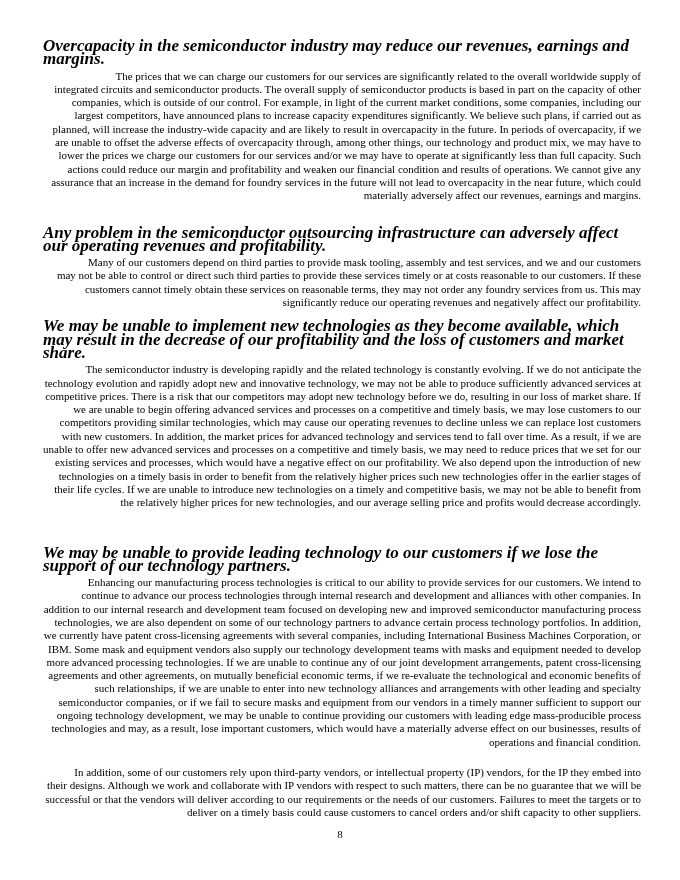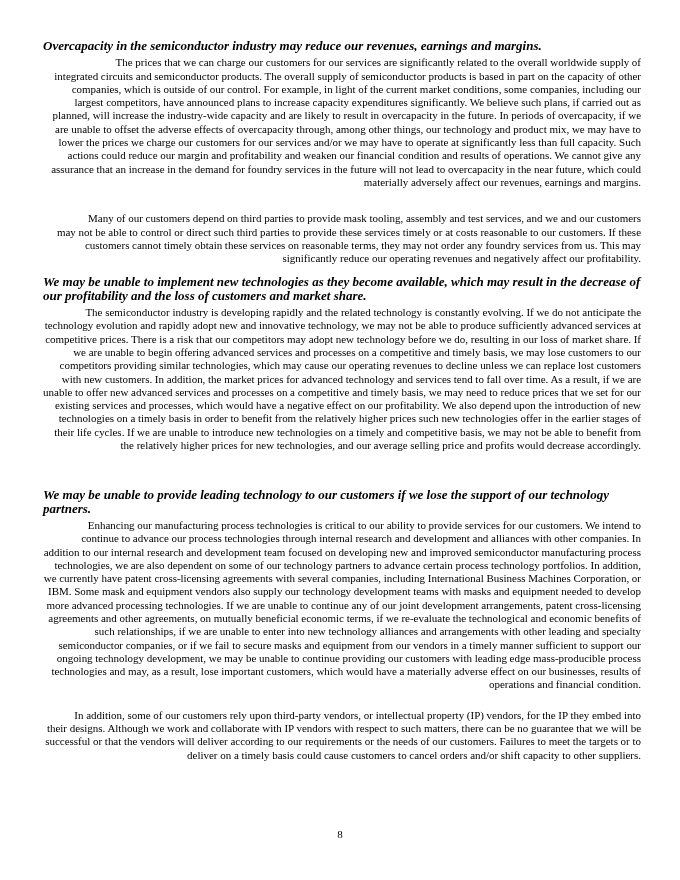--- a/index.html
+++ b/index.html
@@ -1,32 +1,33 @@
 <!DOCTYPE html>
 <html><head>
 <meta charset="utf-8">
 <style>
   html, body { margin: 0; padding: 0; background: #ffffff; }
   body { width: 680px; height: 880px; position: relative; overflow: hidden;
          font-family: "Liberation Serif", "DejaVu Serif", serif; color: #000; }
   .page { position: absolute; left: 43px; top: 39px; width: 598px; }
-  .heading { font-weight: bold; font-style: italic; font-size: 13px; line-height: 13.3px; margin: 0; font-family: Liberation Serif, serif; }
+  .heading { font-weight: bold; font-style: italic; font-size: 17px; line-height: 13.3px; margin: 0; font-family: Liberation Serif, serif; }
   .para { font-size: 11px; line-height: 13.3px; margin: 4px 0 0 0; text-indent: 29px; text-align: right; letter-spacing: -0.02px; }
   .sec { margin: 0; }
   .page-number { position: absolute; top: 828px; left: 0; width: 680px; text-align: center; font-size: 11px; }
 </style>
 </head>
 <body>
 
 <div class="page">
   <div class="sec">
     <p class="heading">Overcapacity in the semiconductor industry may reduce our revenues, earnings and margins.</p>
     <p class="para">The prices that we can charge our customers for our services are significantly related to the overall worldwide supply of integrated circuits and semiconductor products. The overall supply of semiconductor products is based in part on the capacity of other companies, which is outside of our control. For example, in light of the current market conditions, some companies, including our largest competitors, have announced plans to increase capacity expenditures significantly. We believe such plans, if carried out as planned, will increase the industry-wide capacity and are likely to result in overcapacity in the future. In periods of overcapacity, if we are unable to offset the adverse effects of overcapacity through, among other things, our technology and product mix, we may have to lower the prices we charge our customers for our services and/or we may have to operate at significantly less than full capacity. Such actions could reduce our margin and profitability and weaken our financial condition and results of operations. We cannot give any assurance that an increase in the demand for foundry services in the future will not lead to overcapacity in the near future, which could materially adversely affect our revenues, earnings and margins.</p>
   </div>
   <div class="sec" style="margin-top:23px">
+    <p class="heading">Any problem in the semiconductor outsourcing infrastructure can adversely affect our operating revenues and profitability.</p>
     <p class="para">Many of our customers depend on third parties to provide mask tooling, assembly and test services, and we and our customers may not be able to control or direct such third parties to provide these services timely or at costs reasonable to our customers. If these customers cannot timely obtain these services on reasonable terms, they may not order any foundry services from us. This may significantly reduce our operating revenues and negatively affect our profitability.</p>
   </div>
   <div class="sec" style="margin-top:10px">
     <p class="heading">We may be unable to implement new technologies as they become available, which may result in the decrease of our profitability and the loss of customers and market share.</p>
     <p class="para">The semiconductor industry is developing rapidly and the related technology is constantly evolving. If we do not anticipate the technology evolution and rapidly adopt new and innovative technology, we may not be able to produce sufficiently advanced services at competitive prices. There is a risk that our competitors may adopt new technology before we do, resulting in our loss of market share. If we are unable to begin offering advanced services and processes on a competitive and timely basis, we may lose customers to our competitors providing similar technologies, which may cause our operating revenues to decline unless we can replace lost customers with new customers. In addition, the market prices for advanced technology and services tend to fall over time. As a result, if we are unable to offer new advanced services and processes on a competitive and timely basis, we may need to reduce prices that we set for our existing services and processes, which would have a negative effect on our profitability. We also depend upon the introduction of new technologies on a timely basis in order to benefit from the relatively higher prices such new technologies offer in the earlier stages of their life cycles. If we are unable to introduce new technologies on a timely and competitive basis, we may not be able to benefit from the relatively higher prices for new technologies, and our average selling price and profits would decrease accordingly.</p>
   </div>
   <div class="sec" style="margin-top:36px">
     <p class="heading">We may be unable to provide leading technology to our customers if we lose the support of our technology partners.</p>
     <p class="para">Enhancing our manufacturing process technologies is critical to our ability to provide services for our customers. We intend to continue to advance our process technologies through internal research and development and alliances with other companies. In addition to our internal research and development team focused on developing new and improved semiconductor manufacturing process technologies, we are also dependent on some of our technology partners to advance certain process technology portfolios. In addition, we currently have patent cross-licensing agreements with several companies, including International Business Machines Corporation, or IBM. Some mask and equipment vendors also supply our technology development teams with masks and equipment needed to develop more advanced processing technologies. If we are unable to continue any of our joint development arrangements, patent cross-licensing agreements and other agreements, on mutually beneficial economic terms, if we re-evaluate the technological and economic benefits of such relationships, if we are unable to enter into new technology alliances and arrangements with other leading and specialty semiconductor companies, or if we fail to secure masks and equipment from our vendors in a timely manner sufficient to support our ongoing technology development, we may be unable to continue providing our customers with leading edge mass-producible process technologies and may, as a result, lose important customers, which would have a materially adverse effect on our businesses, results of operations and financial condition.</p>
     <p class="para" style="margin-top:17px">In addition, some of our customers rely upon third-party vendors, or intellectual property (IP) vendors, for the IP they embed into their designs. Although we work and collaborate with IP vendors with respect to such matters, there can be no guarantee that we will be successful or that the vendors will deliver according to our requirements or the needs of our customers. Failures to meet the targets or to deliver on a timely basis could cause customers to cancel orders and/or shift capacity to other suppliers.</p>

